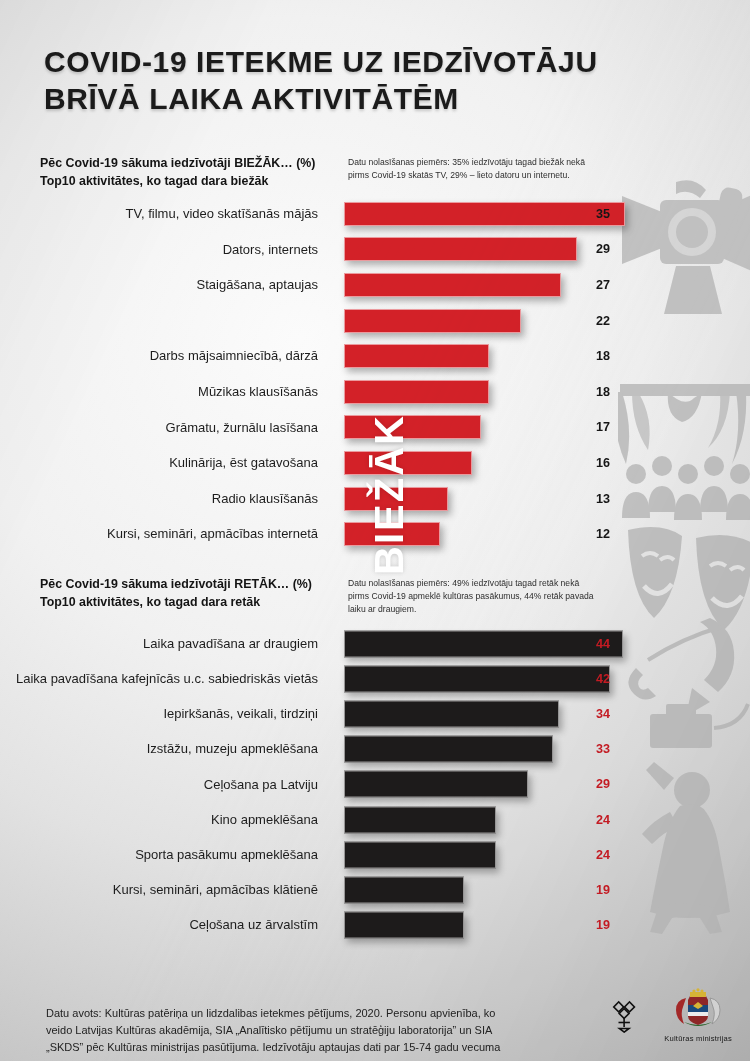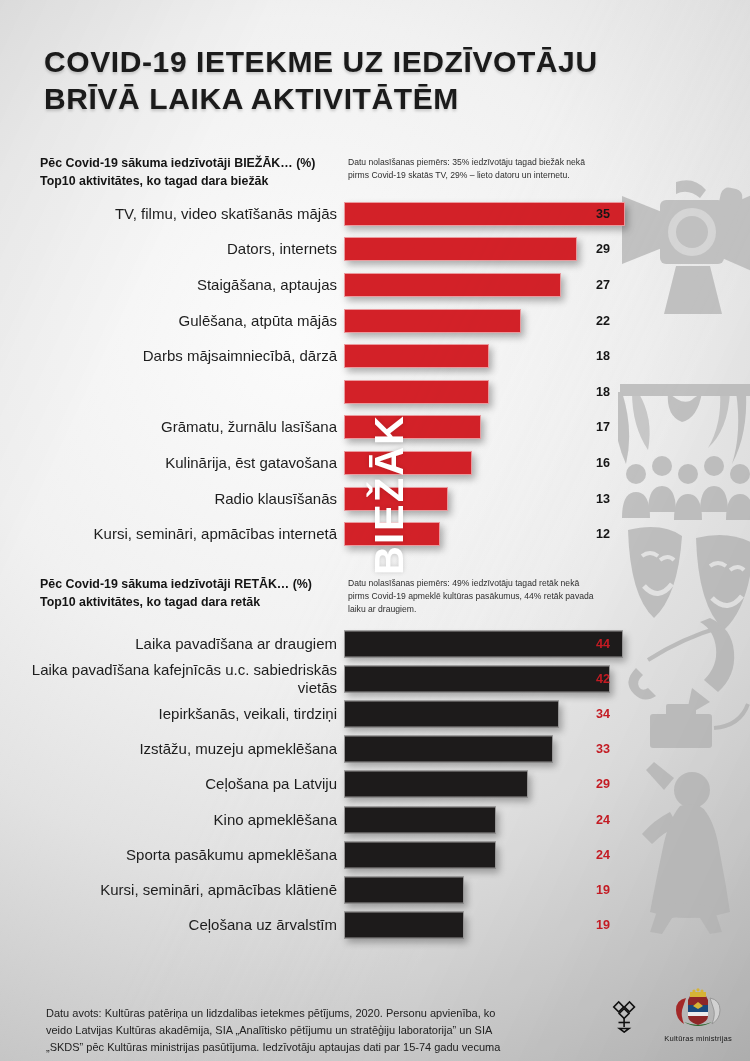--- a/index.html
+++ b/index.html
@@ -98,26 +98,25 @@
     display: flex;
     align-items: center;
   }
   #chart2 .row { height: 35.2px; }
 
   .row-label {
     position: absolute;
     left: 0;
     width: 327px;
     text-align: right;
-    font-size: 15px;
+    font-size: 13px;
     color: #1d1d1d;
     line-height: 1.2;
     padding-right: 9px;
     box-sizing: border-box;
-    margin-left: 19px;
   }
   .bar-wrap {
     position: absolute;
     left: 344px;
     height: 24px;
     top: 50%;
     transform: translateY(-50%);
   }
   .bar {
     height: 100%;
@@ -293,34 +292,34 @@
           <div class="row-value">29</div>
         </div>
         <div class="row">
           <div class="row-label">Staigāšana, aptaujas</div>
           <div class="bar-wrap" style="width: 216.81px;">
             <div class="bar"></div>
           </div>
           <div class="row-value">27</div>
         </div>
         <div class="row">
-          <div class="row-label">Gulēšana, atpūta mājās</div>
           <div class="bar-wrap" style="width: 176.66px;">
             <div class="bar"></div>
           </div>
           <div class="row-value">22</div>
         </div>
         <div class="row">
           <div class="row-label">Darbs mājsaimniecībā, dārzā</div>
           <div class="bar-wrap" style="width: 144.54px;">
             <div class="bar"></div>
           </div>
           <div class="row-value">18</div>
         </div>
         <div class="row">
+          <div class="row-label">Mūzikas klausīšanās</div>
           <div class="bar-wrap" style="width: 144.54px;">
             <div class="bar"></div>
           </div>
           <div class="row-value">18</div>
         </div>
         <div class="row">
           <div class="row-label">Grāmatu, žurnālu lasīšana</div>
           <div class="bar-wrap" style="width: 136.51px;">
             <div class="bar"></div>
           </div>

